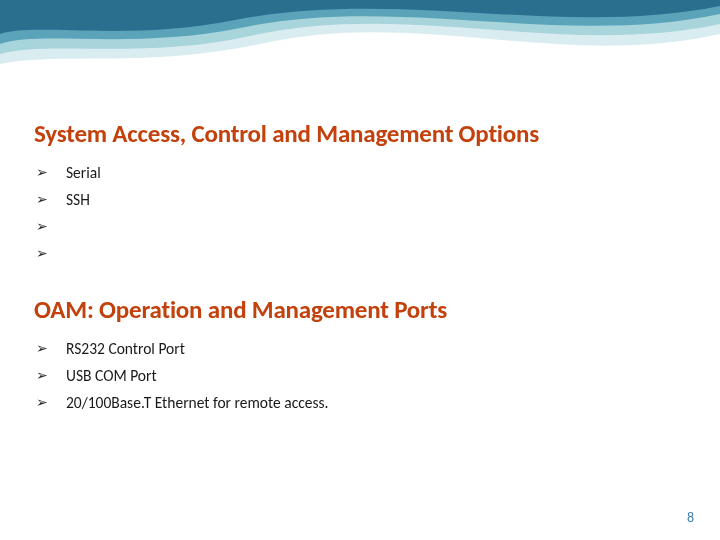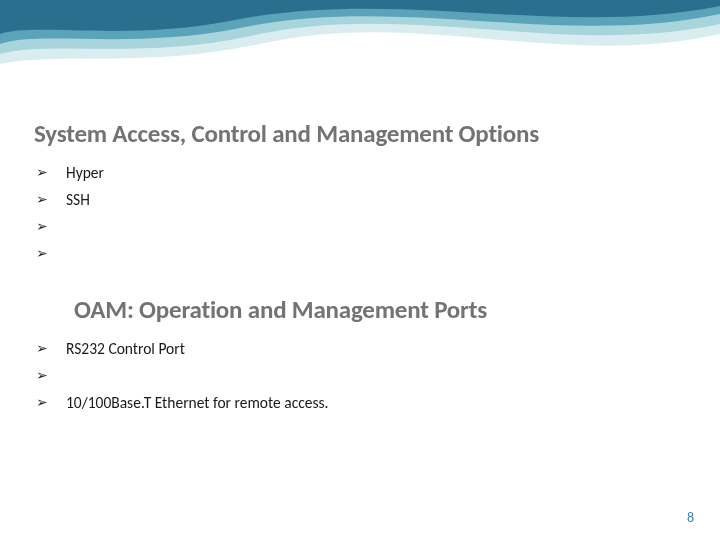--- a/index.html
+++ b/index.html
@@ -16,28 +16,27 @@
   }
   .content {
     position: absolute;
     top: 118px;
     left: 34px;
     right: 34px;
   }
   .heading {
     font-size: 25px;
     font-weight: 700;
-    color: #737373;
+    color: #c2410c;
     margin-bottom: 14px;
     letter-spacing: -0.2px;
   }
   .heading2 {
     margin-top: 30px;
     margin-bottom: 14px;
-    margin-left: 40px;
   }
   ul.bullets {
     list-style: none;
     padding-left: 2px;
   }
   ul.bullets li {
     display: flex;
     align-items: flex-start;
     margin-bottom: 7px;
     font-size: 15.5px;
@@ -71,21 +70,21 @@
   <path d="M0,0 L720,0 L720,14 C560,48 400,-6 240,28 C130,50 40,30 0,44 Z" fill="#5aa3b8"></path>
   <path d="M0,0 L720,0 L720,6 C560,38 400,-12 235,20 C125,42 35,22 0,34 Z" fill="#2b6f8f"></path>
 </svg>
 
 <div class="content">
 
   <h1 class="heading">System Access, Control and Management Options</h1>
   <ul class="bullets">
     <li>
       <span class="arrow">➢</span>
-      <span class="txt">Hyper</span>
+      <span class="txt">Serial</span>
     </li>
     <li>
       <span class="arrow">➢</span>
       <span class="txt">SSH</span>
     </li>
     <li>
       <span class="arrow">➢</span>
     </li>
     <li>
       <span class="arrow">➢</span>
@@ -93,22 +92,23 @@
   </ul>
 
   <h1 class="heading heading2">OAM: Operation and Management Ports</h1>
   <ul class="bullets">
     <li>
       <span class="arrow">➢</span>
       <span class="txt">RS232 Control Port</span>
     </li>
     <li>
       <span class="arrow">➢</span>
+      <span class="txt">USB COM Port</span>
     </li>
     <li>
       <span class="arrow">➢</span>
-      <span class="txt">10/100Base.T Ethernet for remote access.</span>
+      <span class="txt">20/100Base.T Ethernet for remote access.</span>
     </li>
   </ul>
 
 </div>
 
 <div class="page-num">8</div>
 
 </body></html>

